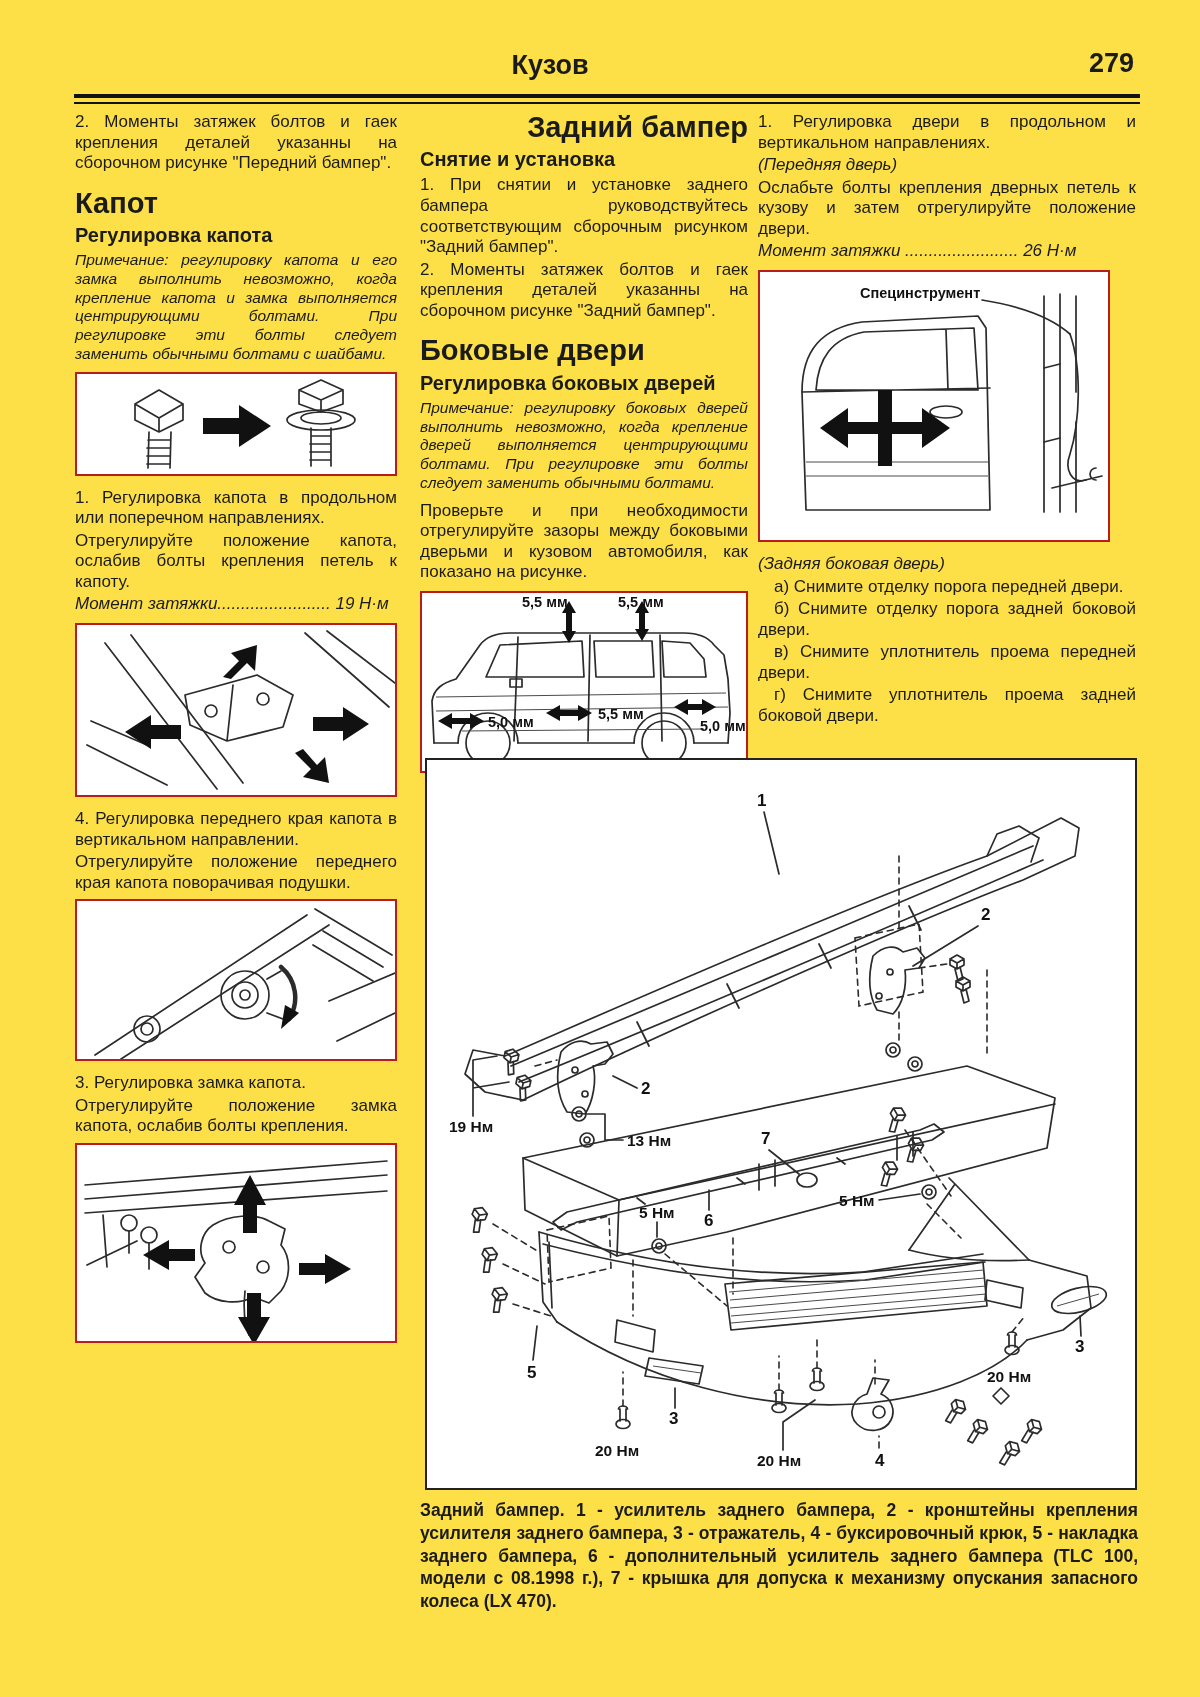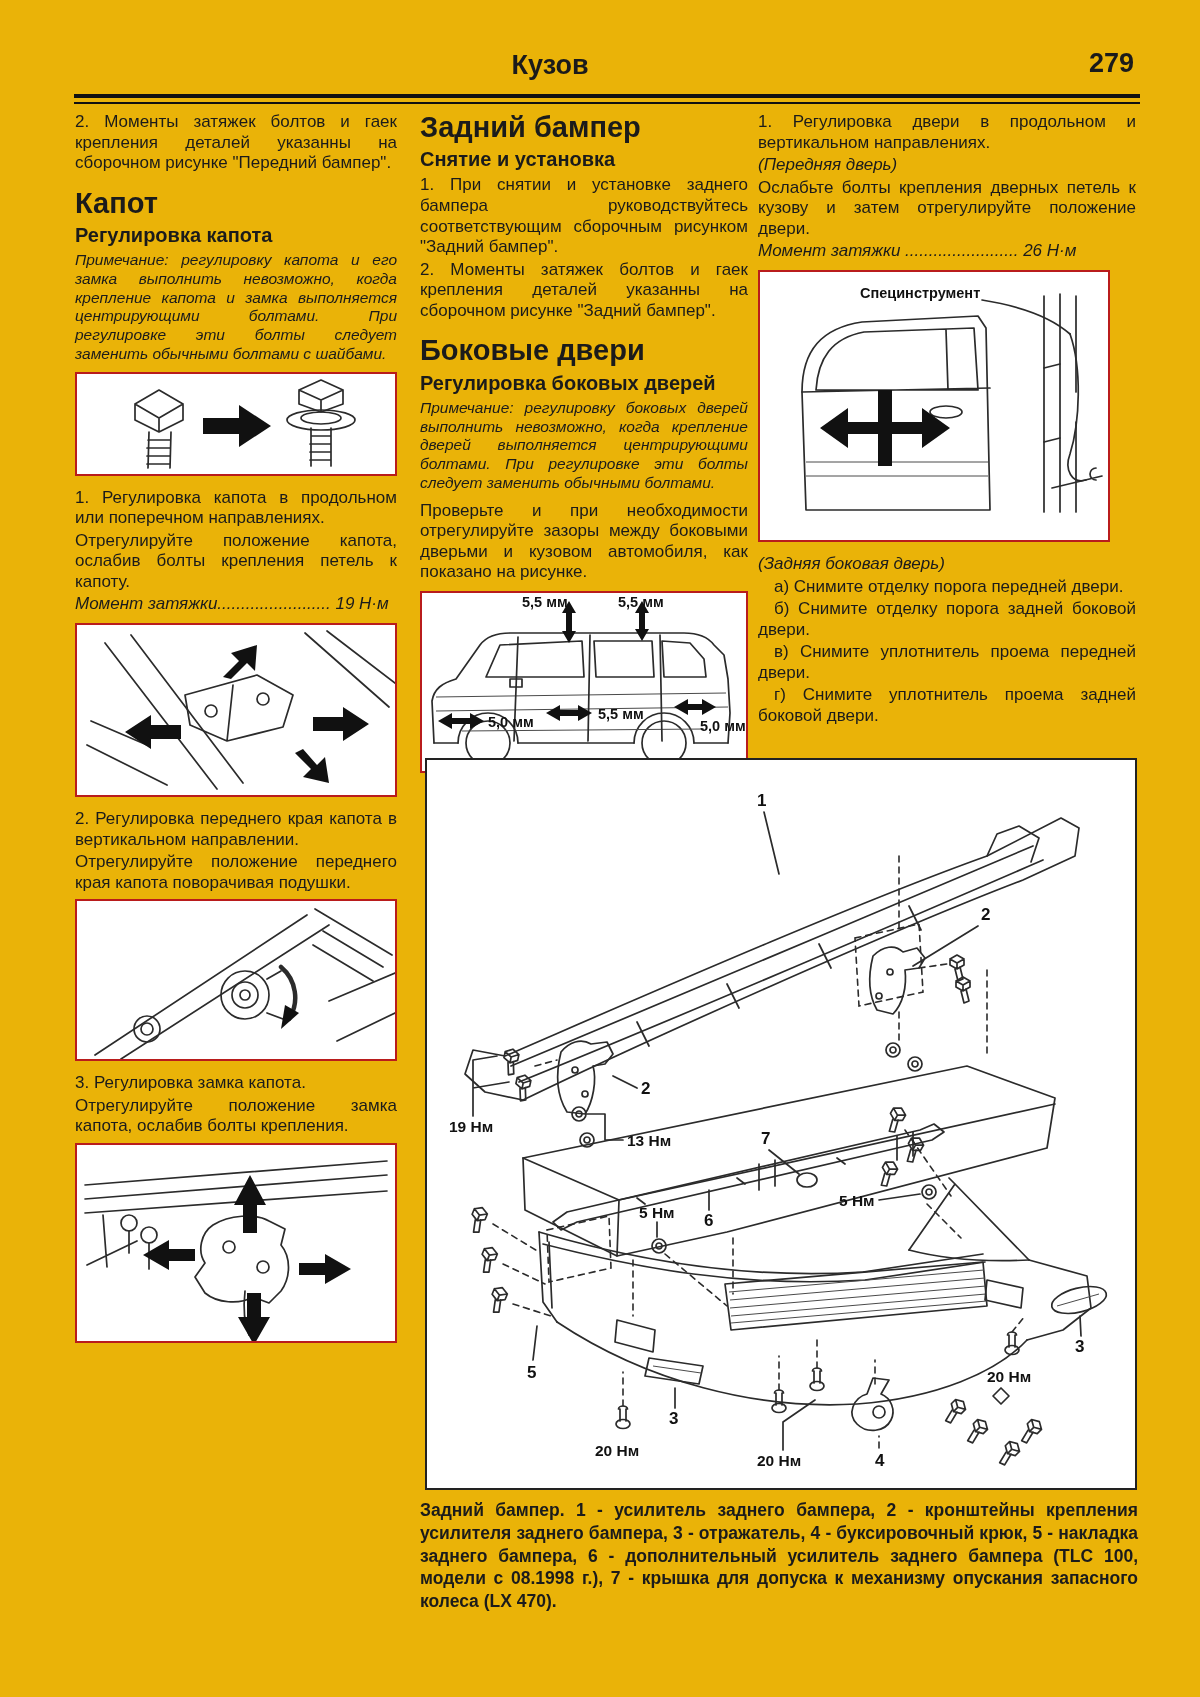--- a/index.html
+++ b/index.html
@@ -1,17 +1,17 @@
 <!DOCTYPE html>
 <html><head>
 <meta charset="utf-8">
 <style>
   html,body{margin:0;padding:0;}
   body{background:#e9e9e7;}
-  .page{position:relative;width:1200px;height:1697px;background:#eab308;
+  .page{position:relative;width:1200px;height:1697px;background:#fde047;
         font-family:"Liberation Sans",sans-serif;color:#1b1b1b;overflow:hidden;}
   
   .hdr-title{position:absolute;top:50px;left:0;width:1100px;text-align:center;
              font-size:27px;font-weight:700;}
   .hdr-num{position:absolute;top:48px;right:66px;font-size:27px;font-weight:700;}
   .hdr-rule{position:absolute;top:94px;left:74px;right:60px;height:4px;
             border-top:4px solid #111;border-bottom:2px solid #111;}
   
   .col{position:absolute;top:112px;}
   #col-left{left:75px;width:322px;}
@@ -80,21 +80,21 @@
         <path class="ln" d="M108,70 L180,50 L216,70 L206,102 L150,116 L113,100 Z M150,116 L156,60"></path>
         <circle class="ln" cx="134" cy="86" r="6"></circle>
           <circle class="ln" cx="186" cy="74" r="6"></circle>
         <path class="arr" d="M146,52 L162,36 L154,28 L180,20 L178,46 L170,38 L154,54 Z"></path>
         <path class="arr" d="M104,100 L104,114 L74,114 L74,124 L48,107 L74,90 L74,100 Z"></path>
         <path class="arr" d="M236,92 L236,106 L266,106 L266,116 L292,99 L266,82 L266,92 Z"></path>
         <path class="arr" d="M218,128 L234,144 L226,152 L252,158 L248,132 L240,140 L226,124 Z"></path>
       </svg>
     </div>
 
-    <p>2. Регулировка переднего края капота в вертикальном направлении.</p>
+    <p>4. Регулировка переднего края капота в вертикальном направлении.</p>
     <p style="margin-bottom:6px;">Отрегулируйте положение переднего края капота поворачивая подушки.</p>
 
     <div class="fig" style="height:158px;">
       <svg viewBox="0 0 318 158" width="318" height="158">
         <path class="ln" d="M18,154 L230,14 M44,158 L252,24 M238,8 L315,54 M252,100 L318,72 M260,140 L318,112"></path>
         <path class="ln" d="M236,44 L296,80 M246,30 L306,66"></path>
         <circle class="ln" cx="168" cy="94" r="24"></circle>
           <circle class="ln" cx="168" cy="94" r="13"></circle>
           <circle class="ln" cx="168" cy="94" r="5"></circle>
         <path class="ln" d="M190,78 l14,-8 M190,112 l16,6"></path>
@@ -120,21 +120,21 @@
         <path class="ln" d="M168,146 c-2,18 0,34 4,44"></path>
         <path class="arr" d="M166,88 V60 h-9 l16,-30 l16,30 h-9 v28 z"></path>
         <path class="arr" d="M170,148 v24 h-9 l16,28 l16,-28 h-9 v-24 z"></path>
         <path class="arr" d="M118,104 h-26 v-9 l-26,15 l26,15 v-9 h26 z"></path>
         <path class="arr" d="M222,118 h26 v-9 l26,15 l-26,15 v-9 h-26 z"></path>
       </svg>
     </div>
   </div>
 
   <div class="col" id="col-mid">
-    <h1 style="margin-top:0;">Задний бампер</h1>
+    <h1 style="margin-top:0;text-align:right;">Задний бампер</h1>
     <h2>Снятие и установка</h2>
     <p>1. При снятии и установке заднего бампера руководствуйтесь соответствующим сборочным рисунком "Задний бампер".</p>
     <p style="margin-bottom:8px;">2. Моменты затяжек болтов и гаек крепления деталей указанны на сборочном рисунке "Задний бампер".</p>
     <h1>Боковые двери</h1>
     <h2>Регулировка боковых дверей</h2>
     <div class="note"><span class="u">Примечание</span><span>: регулировку боковых дверей выполнить невозможно, когда крепление дверей выполняется центрирующими болтами. При регулировке эти болты следует заменить обычными болтами.</span></div>
     <p style="margin-bottom:8px;">Проверьте и при необходимости отрегулируйте зазоры между боковыми дверьми и кузовом автомобиля, как показано на рисунке.</p>
 
     <div class="fig" style="height:178px;">
       <svg viewBox="0 0 325 178" width="325" height="178">

